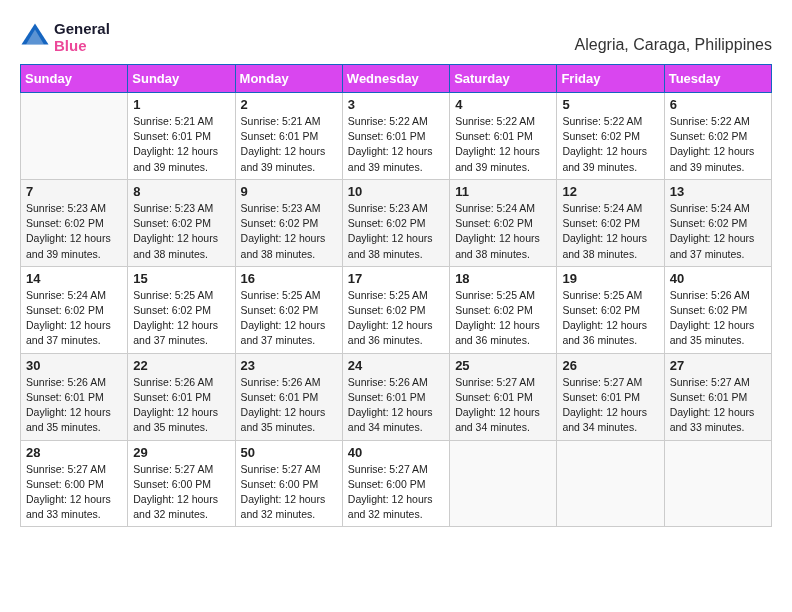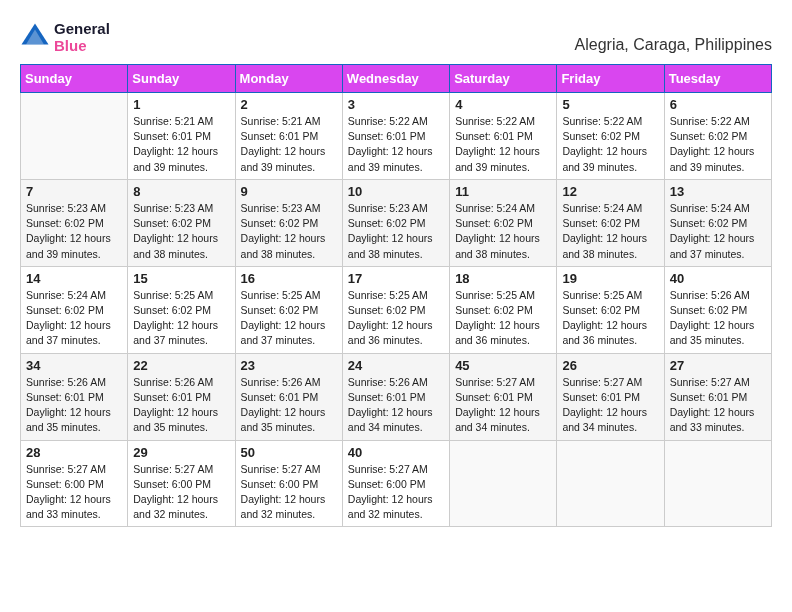--- a/index.html
+++ b/index.html
@@ -255,21 +255,21 @@
         <td>
           <span class="day-num">40</span>
           <div class="day-info" style="white-space: pre-line;">Sunrise: 5:26 AM
 Sunset: 6:02 PM
 Daylight: 12 hours
 and 35 minutes.</div>
         </td>
       </tr>
       <tr>
         <td>
-          <span class="day-num">34</span>
+          <span class="day-num">30</span>
           <div class="day-info" style="white-space: pre-line;">Sunrise: 5:26 AM
 Sunset: 6:01 PM
 Daylight: 12 hours
 and 35 minutes.</div>
         </td>
         <td>
           <span class="day-num">22</span>
           <div class="day-info" style="white-space: pre-line;">Sunrise: 5:26 AM
 Sunset: 6:01 PM
 Daylight: 12 hours
@@ -283,21 +283,21 @@
 and 35 minutes.</div>
         </td>
         <td>
           <span class="day-num">24</span>
           <div class="day-info" style="white-space: pre-line;">Sunrise: 5:26 AM
 Sunset: 6:01 PM
 Daylight: 12 hours
 and 34 minutes.</div>
         </td>
         <td>
-          <span class="day-num">45</span>
+          <span class="day-num">25</span>
           <div class="day-info" style="white-space: pre-line;">Sunrise: 5:27 AM
 Sunset: 6:01 PM
 Daylight: 12 hours
 and 34 minutes.</div>
         </td>
         <td>
           <span class="day-num">26</span>
           <div class="day-info" style="white-space: pre-line;">Sunrise: 5:27 AM
 Sunset: 6:01 PM
 Daylight: 12 hours

